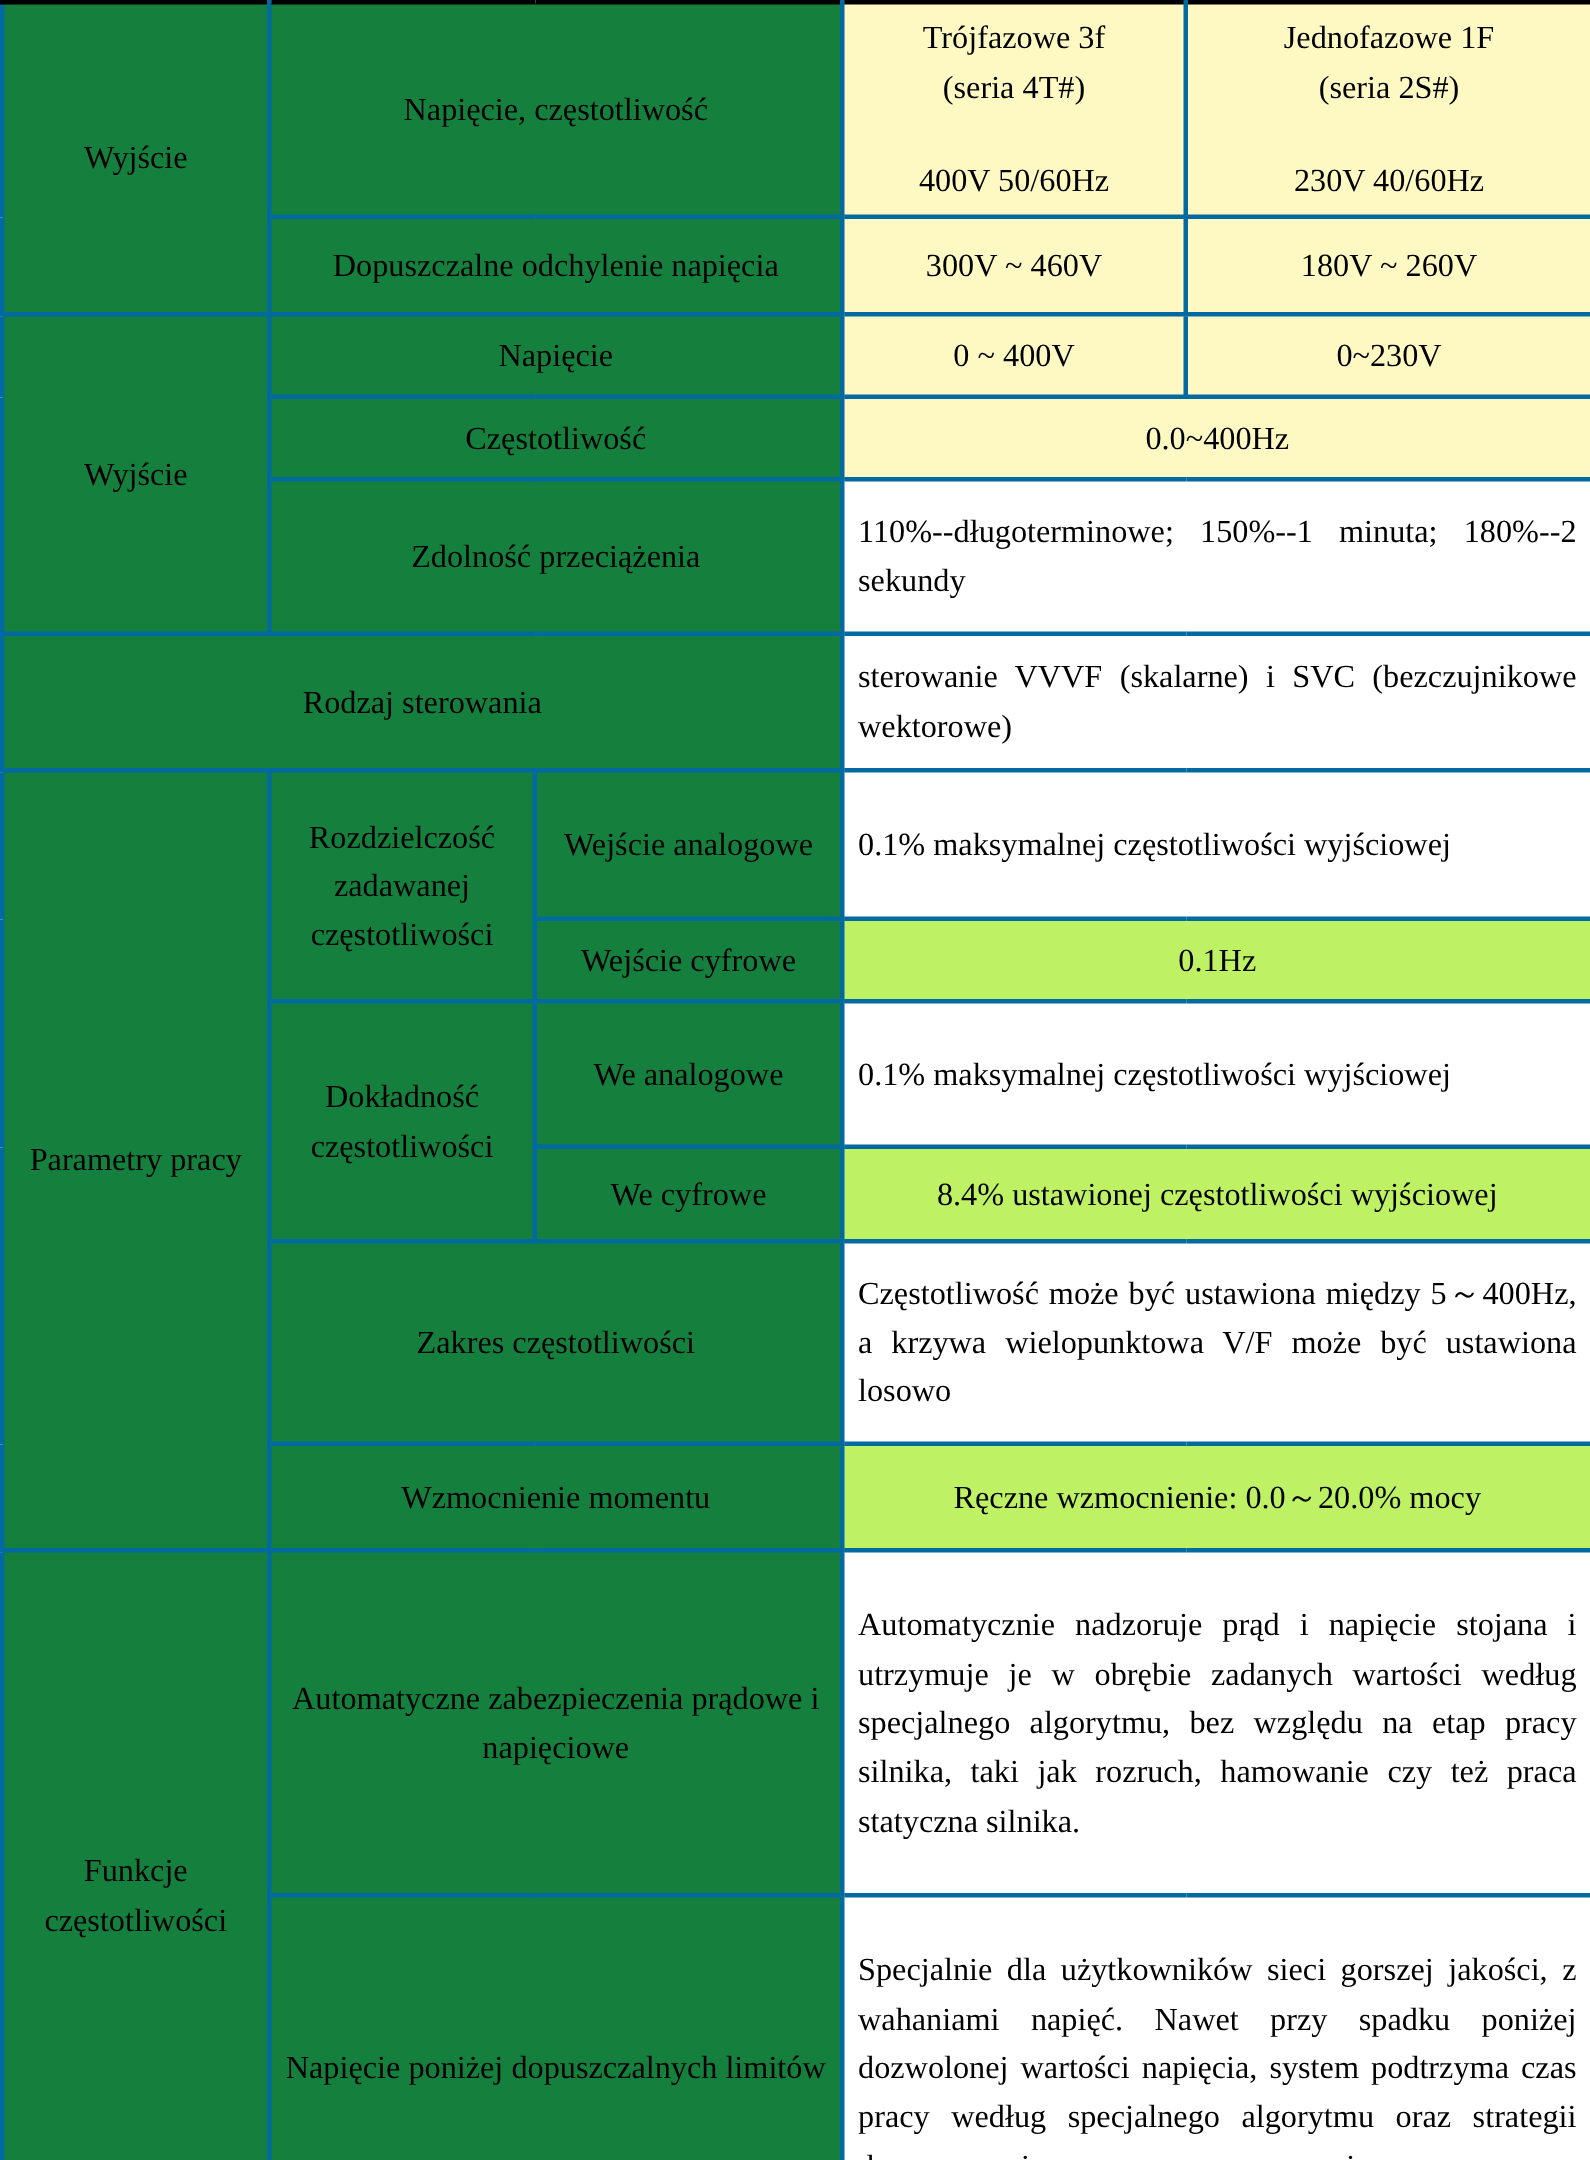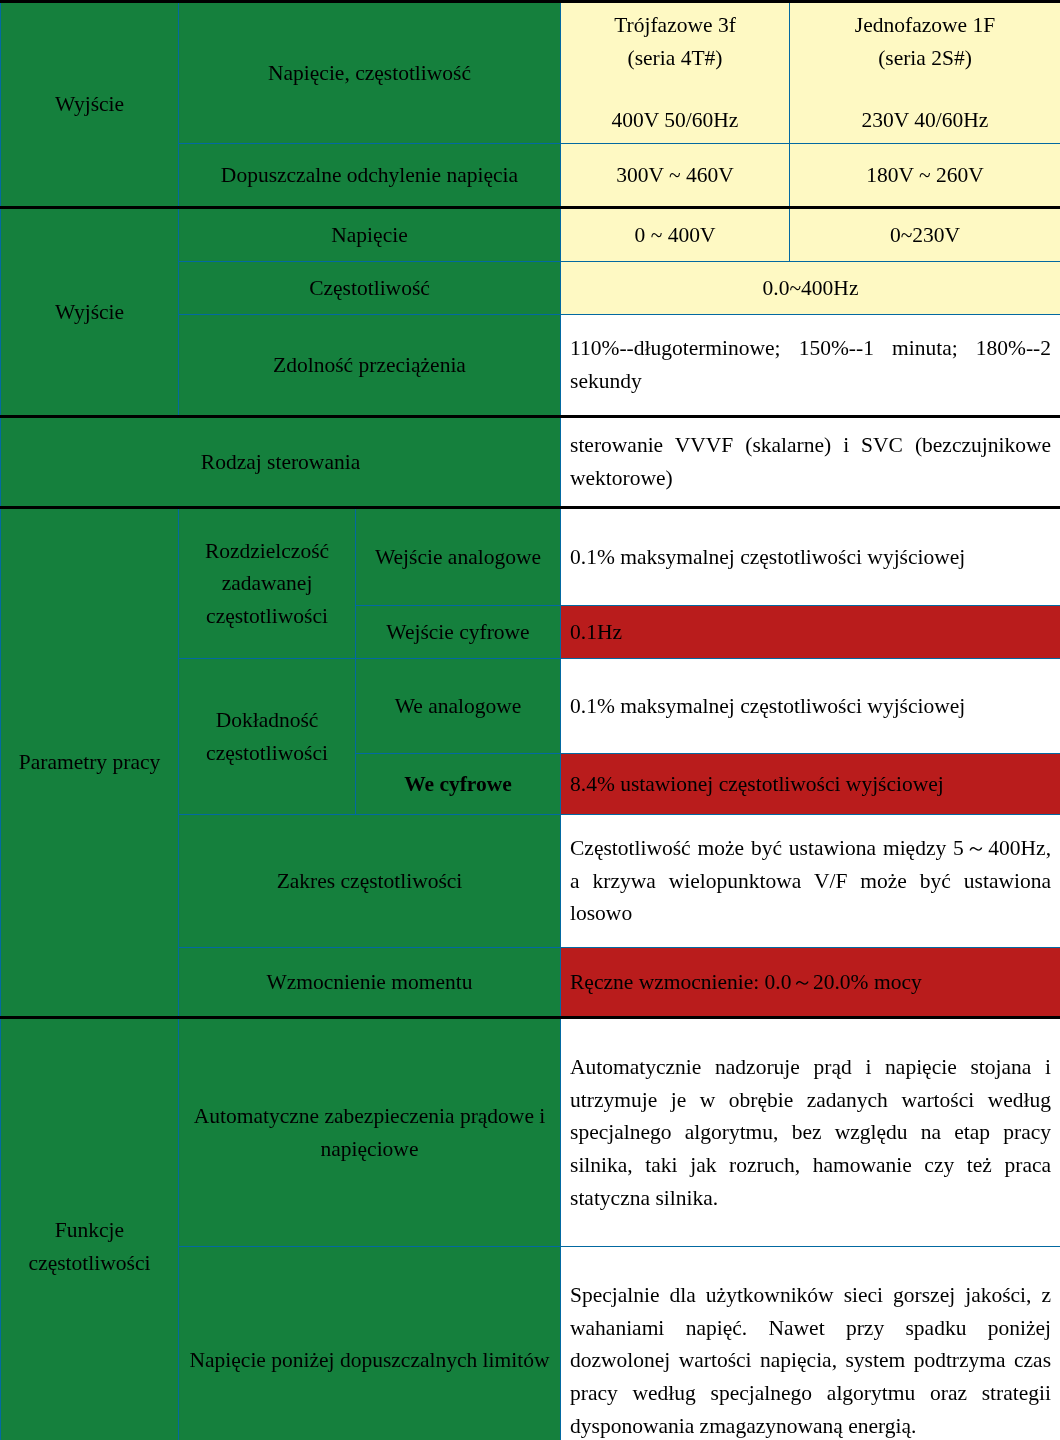--- a/index.html
+++ b/index.html
@@ -19,21 +19,21 @@
     overflow: hidden;
   }
   table.spec {
     width: 1060px;
     border-collapse: collapse;
     table-layout: fixed;
     font-size: 21.5px;
     line-height: 1.52;
   }
   table.spec td {
-    border: 1px solid #0369a1;
+    border: 3px solid #0369a1;
     padding: 6px 9px;
     vertical-align: middle;
     word-wrap: break-word;
   }
   
   td.lab {
     background: #15803d;
     text-align: center;
   }
   
@@ -43,22 +43,22 @@
   }
   td.valj {
     background: #ffffff;
     text-align: justify;
     text-align-last: left;
     padding-left: 14px;
     padding-right: 14px;
     margin-left: 40px;
   }
   td.vall {
-    background: #b91c1c;
-    text-align: left;
+    background: #bef264;
+    text-align: center;
     padding-left: 14px;
   }
   
   .sec-top { border-top: 3px solid #000000 !important; }
   .tbl-top { border-top: 3px solid #000000 !important; }
 
   .stack-top { display:block; }
   .stack-gap { display:block; height: 30px; }
 </style>
 </head>
@@ -134,21 +134,21 @@
       <td class="vall" colspan="2">0.1Hz</td>
     </tr>
 
     <tr>
       <td class="lab" rowspan="2" style="height:130px;">Dokładność częstotliwości</td>
       <td class="lab" style="height:82px;">We analogowe</td>
       <td class="valj" colspan="2">0.1% maksymalnej częstotliwości wyjściowej</td>
     </tr>
 
     <tr>
-      <td class="lab" style="height:48px;font-weight:bold;">We cyfrowe</td>
+      <td class="lab" style="height:48px;">We cyfrowe</td>
       <td class="vall" colspan="2">8.4% ustawionej częstotliwości wyjściowej</td>
     </tr>
 
     <tr>
       <td class="lab" colspan="2" style="height:120px;">Zakres częstotliwości</td>
       <td class="valj" colspan="2">Częstotliwość może być ustawiona między 5～400Hz, a krzywa wielopunktowa V/F może być ustawiona losowo</td>
     </tr>
 
     <tr>
       <td class="lab" colspan="2" style="height:56px;">Wzmocnienie momentu</td>

